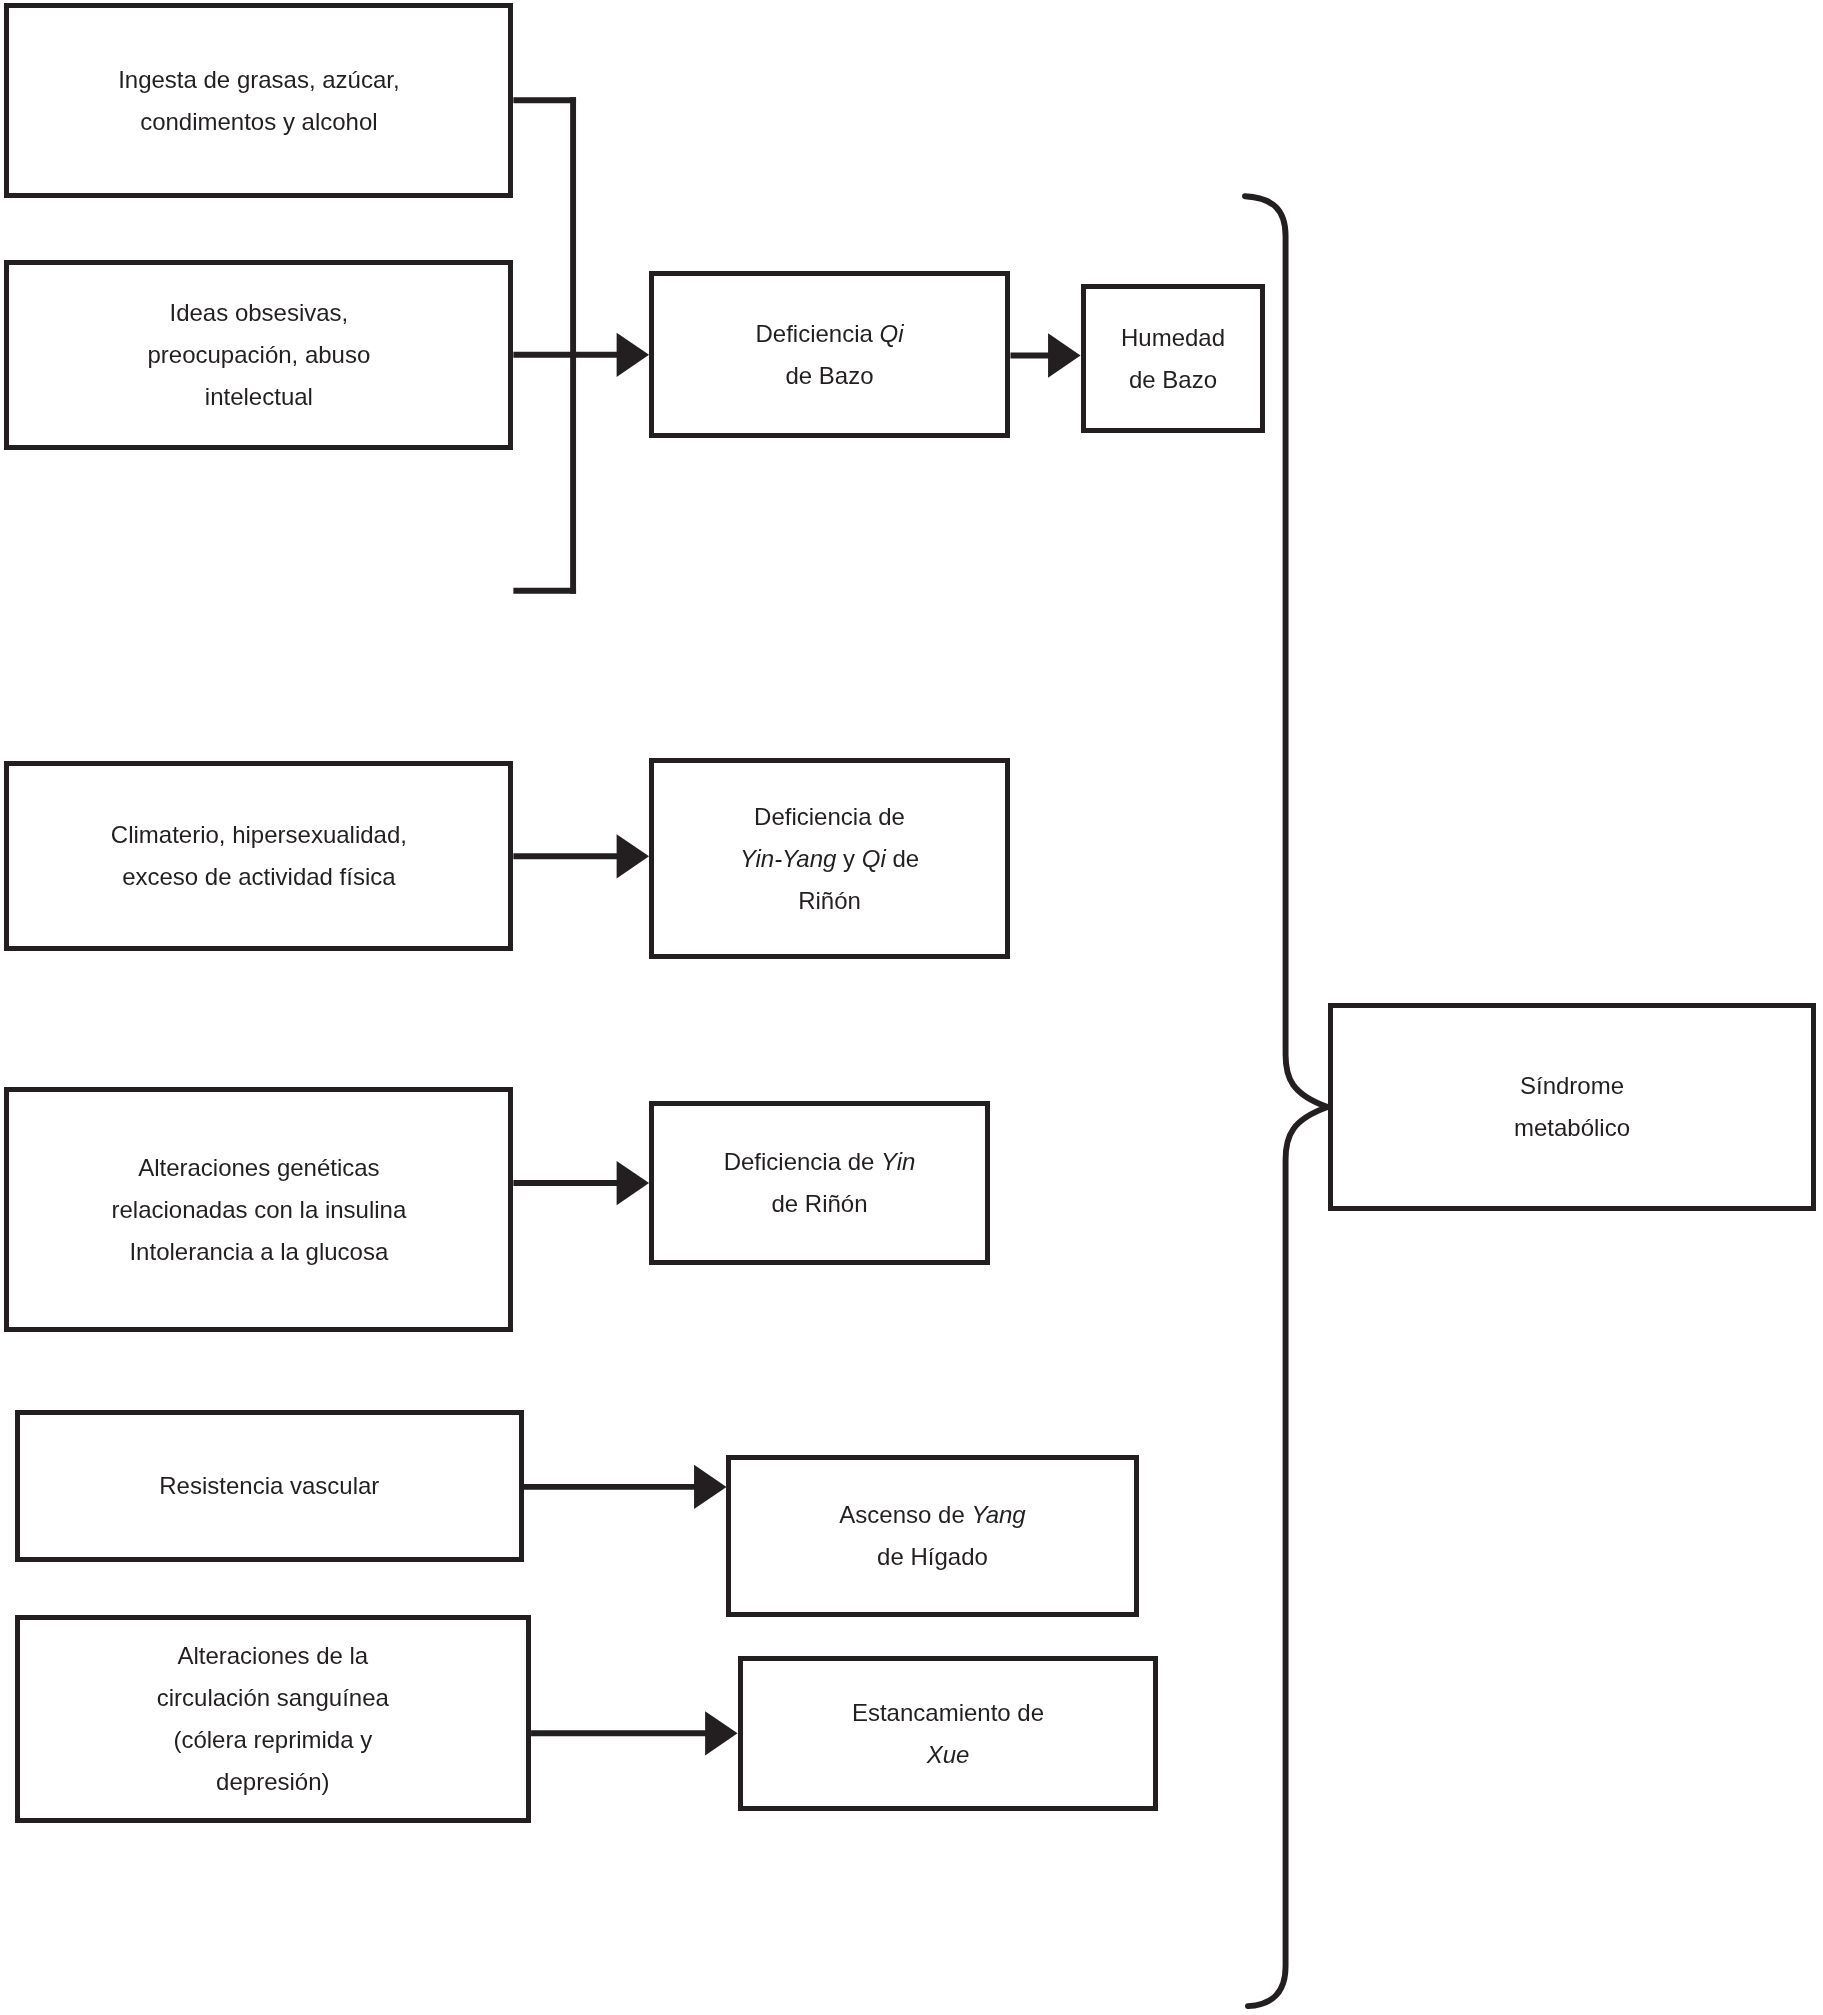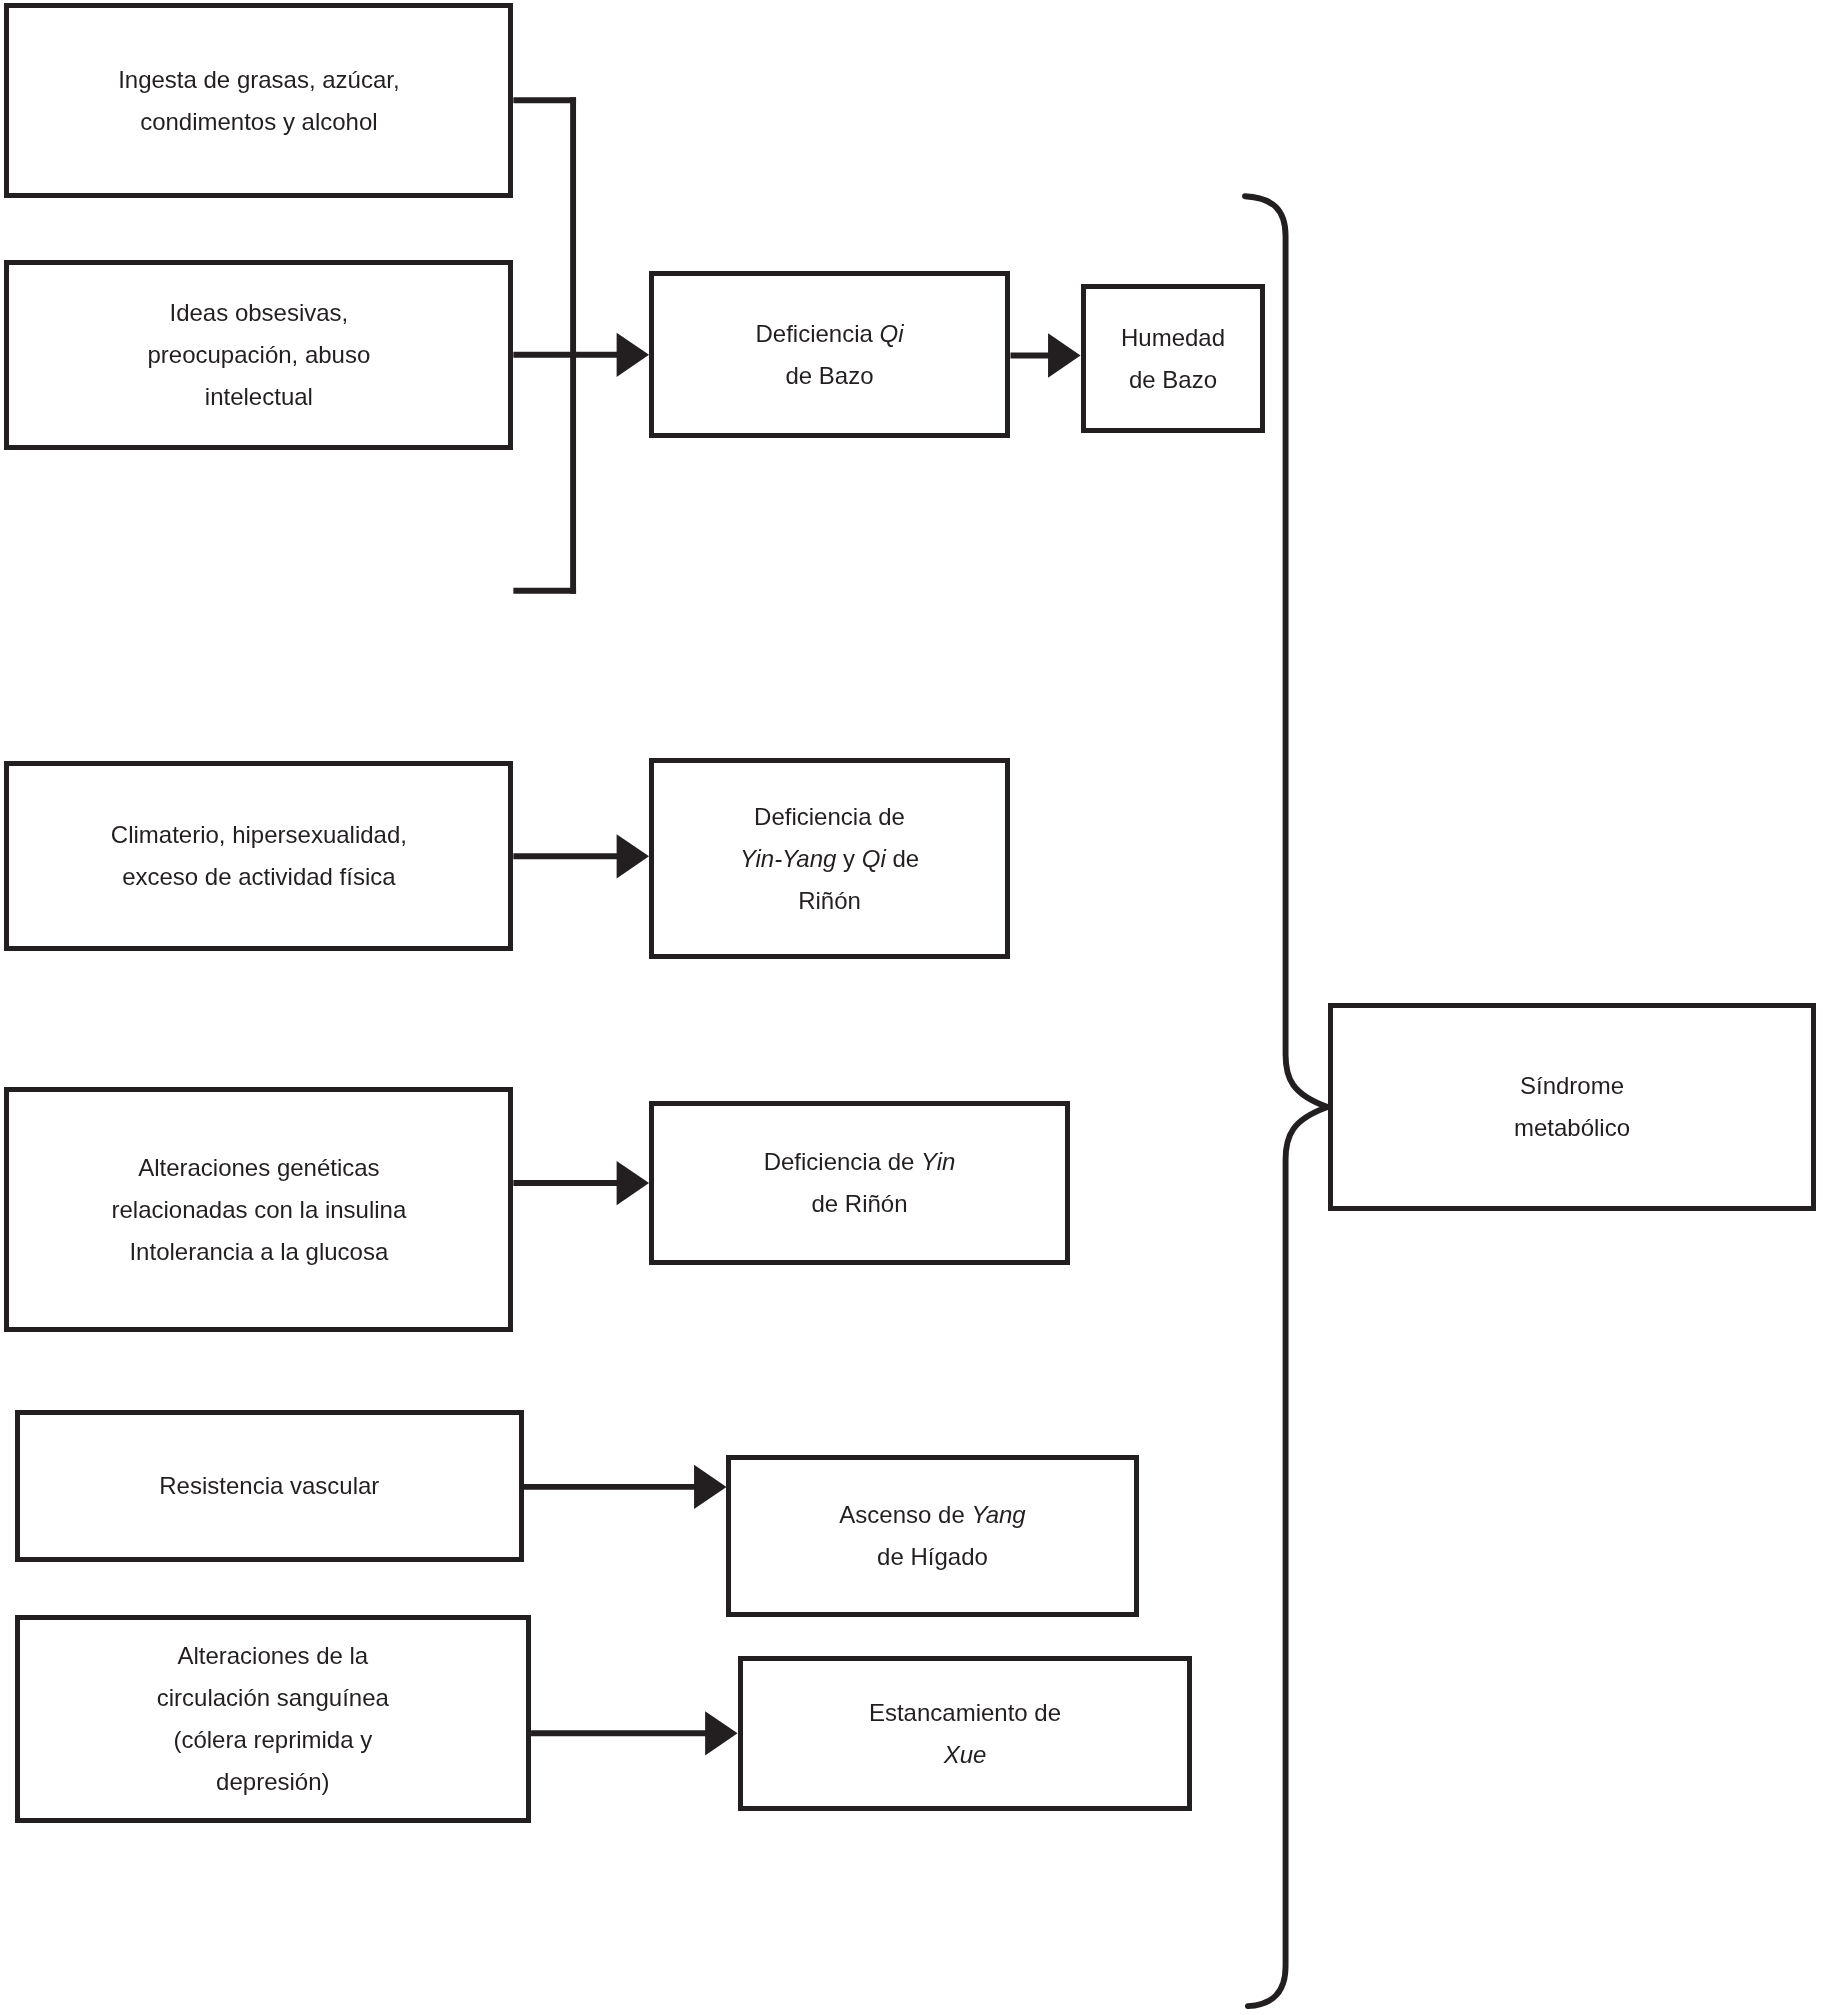--- a/index.html
+++ b/index.html
@@ -50,23 +50,23 @@
   .b-ideas        { left:4.4px;    top:260px;  width:509px; height:190px; }
   .b-sedentarismo { left:4.4px;    top:493px;  width:509px; height:196px; }
   .b-climaterio   { left:4.4px;    top:761px; width:509px; height:190px; }
   .b-geneticas    { left:4.4px;    top:1087px; width:509px; height:245px; }
   .b-resistencia  { left:14.8px;   top:1410px; width:509px; height:152px; }
   .b-circulacion  { left:14.8px;   top:1615px; width:516px; height:208px; }
 
   
   .b-def-qi-bazo      { left:649px;  top:271px;  width:361px; height:167px; }
   .b-def-yinyang      { left:649px;  top:758px; width:361px; height:201px; }
-  .b-def-yin          { left:649px;  top:1101px; width:421px; height:164px; }
+  .b-def-yin          { left:649px;  top:1101px; width:341px; height:164px; }
   .b-ascenso          { left:726px;  top:1407px; width:413px; height:162px;margin-top:48px; }
-  .b-estancamiento    { left:738px; top:1656px; width:454px; height:155px; }
+  .b-estancamiento    { left:738px; top:1656px; width:420px; height:155px; }
 
   
   .b-humedad  { left:1081px; top:284px;  width:184px; height:149px; }
   .b-sindrome { left:1328px; top:1003px; width:488px; height:208px; }
 </style>
 </head>
 <body>
 
 <div class="canvas">
 

